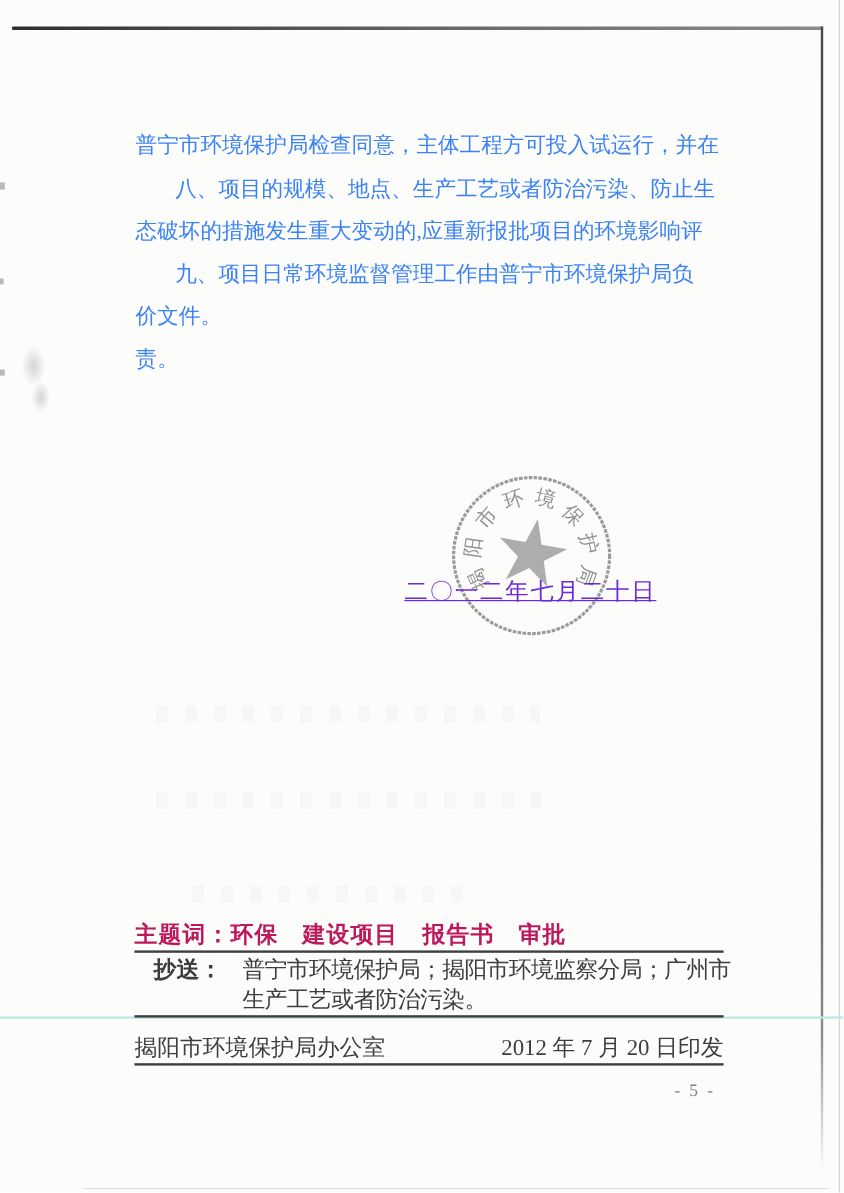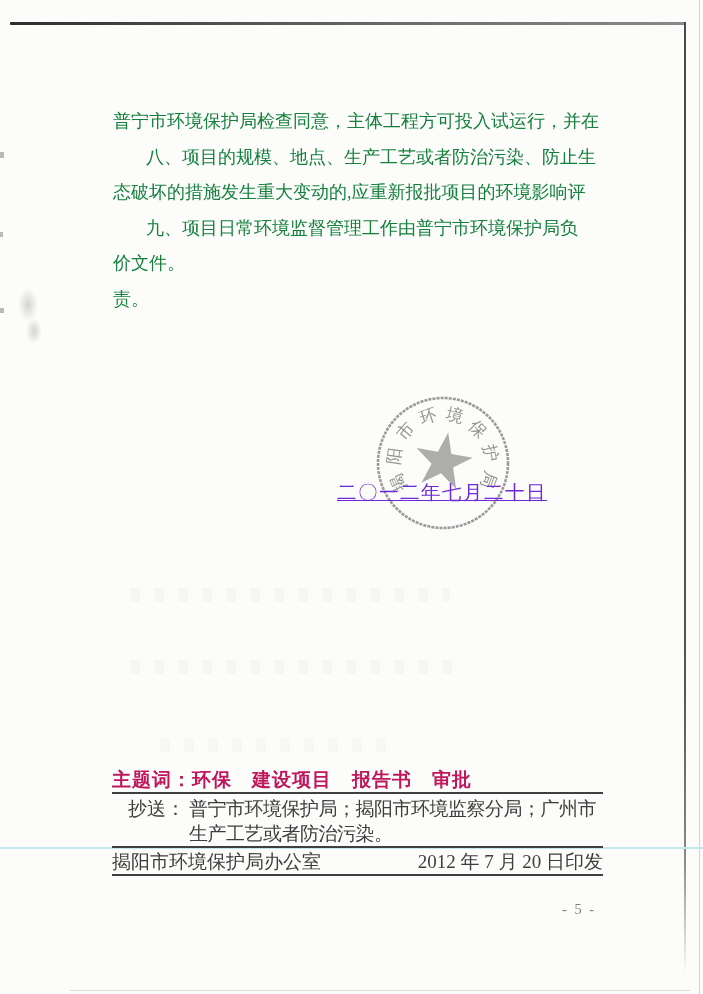--- a/index.html
+++ b/index.html
@@ -24,21 +24,21 @@
   }
   .right-edge-line{
     position:absolute;left:699px;top:0;width:1px;height:994px;background:#d4d4d2;
   }
   .bottom-edge-line{
     position:absolute;left:70px;top:990px;width:620px;height:1px;background:#dcdcd9;
   }
   
   .body-text{
     position:absolute;left:113px;top:104px;width:492px;
-    font-size:18px;line-height:35.5px;color:#15803d;
+    font-size:18px;line-height:35.5px;color:#3b82f6;
     letter-spacing:0px;
   }
   .body-line{white-space:nowrap;}
   .body-line.indent{padding-left:33px;}
   
   .seal-svg{position:absolute;left:340px;top:380px;}
   .sign-date{
     position:absolute;left:337px;top:479px;
     font-size:19.5px;letter-spacing:1.5px;color:#6d28d9;white-space:nowrap;text-decoration:underline;
   }
@@ -53,25 +53,25 @@
   }
   .subject-row{
     font-size:19px;font-weight:700;line-height:24px;letter-spacing:1px;
     border-bottom:2px solid #3f3f3f;white-space:nowrap;color:#be185d;
   }
   .cc-block{
     display:flex;padding:2px 0 0 16px;
     font-size:19px;line-height:25px;
     border-bottom:2px solid #3f3f3f;
   }
-  .cc-label{flex:0 0 auto;margin-right:4px;white-space:nowrap;}
+  .cc-label{flex:0 0 auto;margin-right:17px;white-space:nowrap;font-weight:bold;}
   .cc-content{flex:1 1 auto;letter-spacing:-0.5px;white-space:nowrap;}
   .issue-row{
     display:flex;justify-content:space-between;align-items:center;
-    font-size:19px;line-height:25px;padding-top:1px;
+    font-size:19px;line-height:25px;padding-top:13px;
     border-bottom:2px solid #3f3f3f;white-space:nowrap;
   }
   .cyan-line{
     position:absolute;left:0;top:847px;width:703px;height:2px;
     background:#bfe8e7;
   }
   .page-number{
     position:absolute;left:562px;top:901px;
     font-size:14.5px;color:#7f7f7f;letter-spacing:2px;white-space:nowrap;
   }

